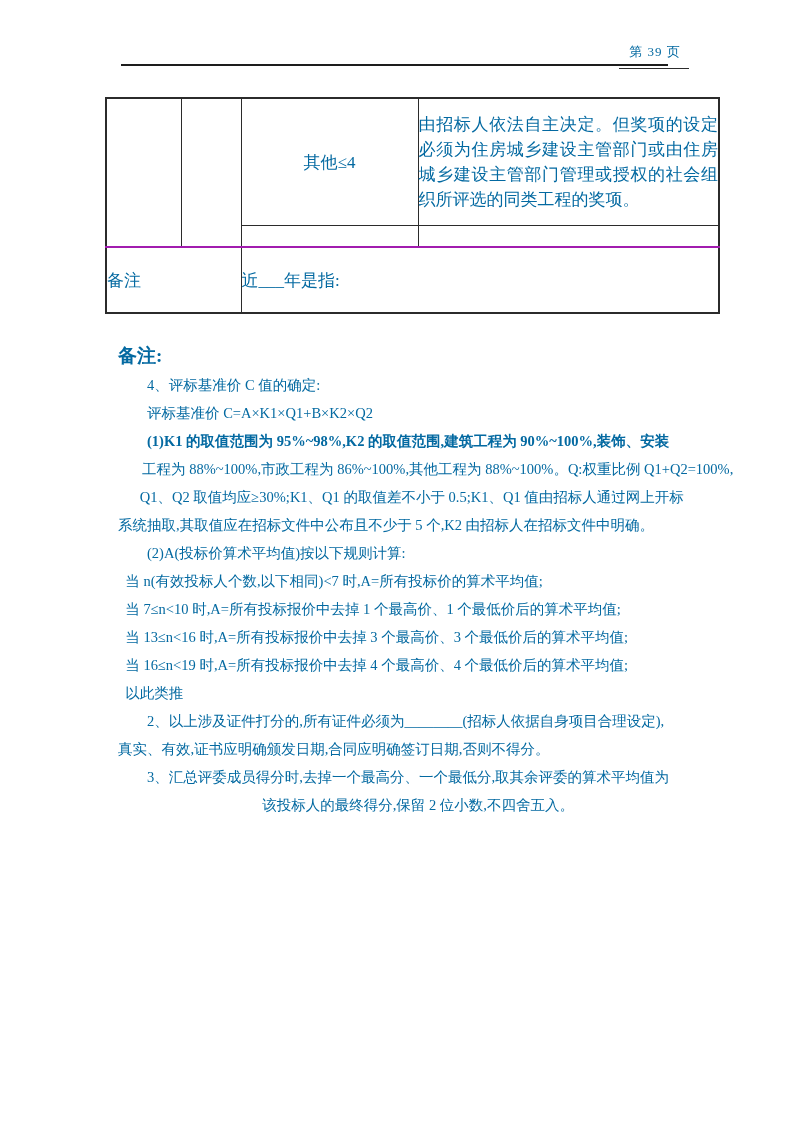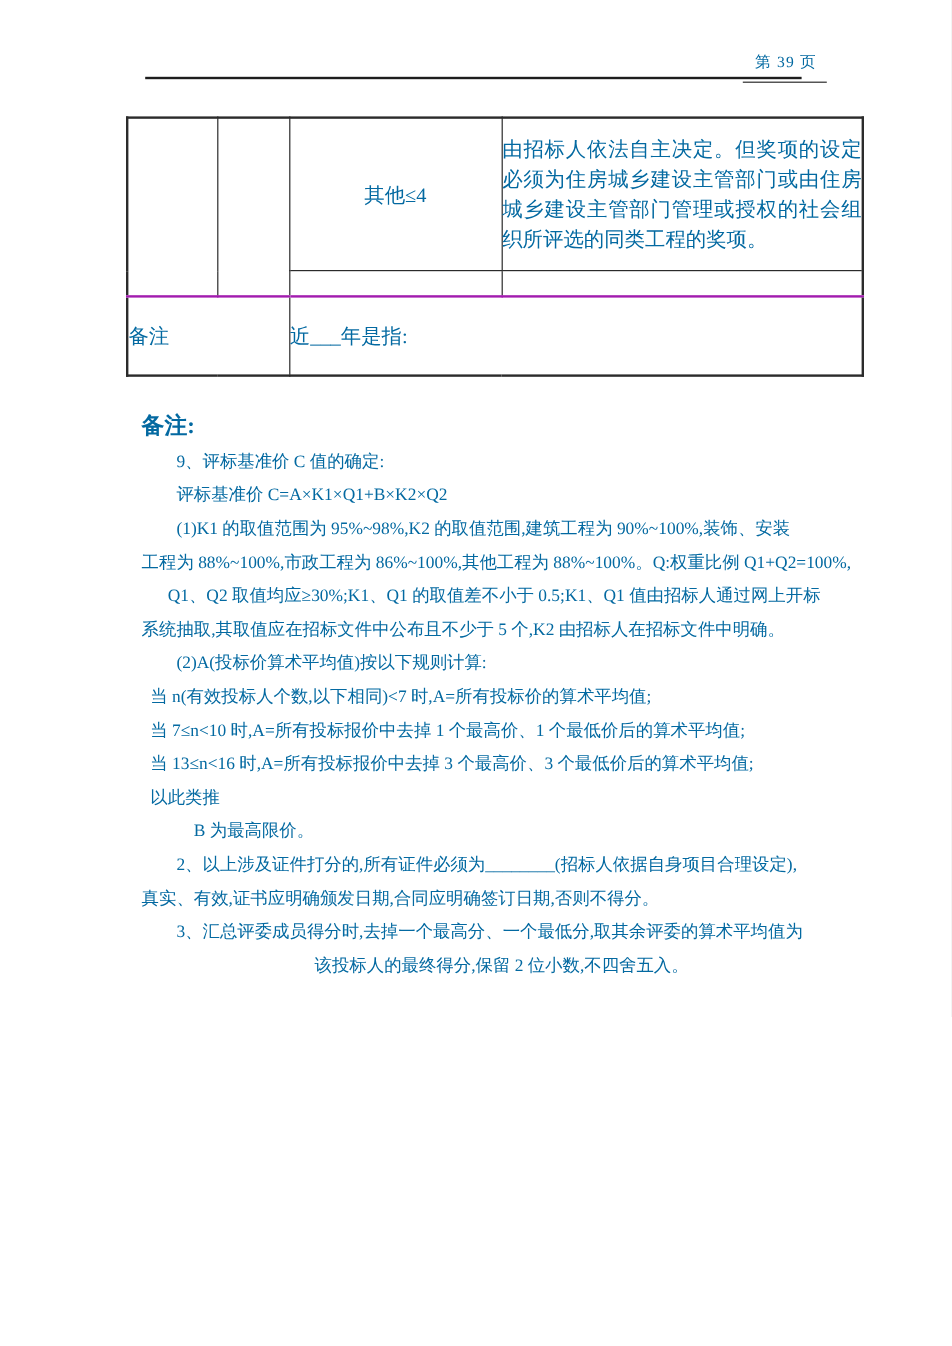--- a/index.html
+++ b/index.html
@@ -99,32 +99,32 @@
     <tr class="row-remark">
       <td colspan="2" class="cell-remark-label">备注</td>
       <td colspan="2" class="cell-remark-value">近___年是指:</td>
     </tr>
   </tbody>
     </table>
 
   <div class="notes">
     <div class="notes-heading">备注:</div>
     <div>
-        <div class="note-line" style="padding-left: 2em;">9、评标基准价 C 值的确定:</div>
+        <div class="note-line" style="padding-left: 2em;">4、评标基准价 C 值的确定:</div>
         <div class="note-line" style="padding-left: 2em;">评标基准价 C=A×K1×Q1+B×K2×Q2</div>
-        <div class="note-line" style="padding-left: 2em;">(1)K1 的取值范围为 95%~98%,K2 的取值范围,建筑工程为 90%~100%,装饰、安装</div>
-        <div class="note-line" style="padding-left: 0em;">工程为 88%~100%,市政工程为 86%~100%,其他工程为 88%~100%。Q:权重比例 Q1+Q2=100%,</div>
+        <div class="note-line" style="padding-left: 2em; font-weight: bold;">(1)K1 的取值范围为 95%~98%,K2 的取值范围,建筑工程为 90%~100%,装饰、安装</div>
+        <div class="note-line" style="padding-left: 0em; margin-left: 24px;">工程为 88%~100%,市政工程为 86%~100%,其他工程为 88%~100%。Q:权重比例 Q1+Q2=100%,</div>
         <div class="note-line" style="padding-left: 1.5em;">Q1、Q2 取值均应≥30%;K1、Q1 的取值差不小于 0.5;K1、Q1 值由招标人通过网上开标</div>
         <div class="note-line" style="padding-left: 0em;">系统抽取,其取值应在招标文件中公布且不少于 5 个,K2 由招标人在招标文件中明确。</div>
         <div class="note-line" style="padding-left: 2em;">(2)A(投标价算术平均值)按以下规则计算:</div>
         <div class="note-line" style="padding-left: 0.5em;">当 n(有效投标人个数,以下相同)&lt;7 时,A=所有投标价的算术平均值;</div>
         <div class="note-line" style="padding-left: 0.5em;">当 7≤n&lt;10 时,A=所有投标报价中去掉 1 个最高价、1 个最低价后的算术平均值;</div>
         <div class="note-line" style="padding-left: 0.5em;">当 13≤n&lt;16 时,A=所有投标报价中去掉 3 个最高价、3 个最低价后的算术平均值;</div>
+        <div class="note-line" style="padding-left: 0.5em;">当 16≤n&lt;19 时,A=所有投标报价中去掉 4 个最高价、4 个最低价后的算术平均值;</div>
         <div class="note-line" style="padding-left: 0.5em;">以此类推</div>
-        <div class="note-line" style="padding-left: 3em;">B 为最高限价。</div>
         <div class="note-line" style="padding-left: 2em;">2、以上涉及证件打分的,所有证件必须为________(招标人依据自身项目合理设定),</div>
         <div class="note-line" style="padding-left: 0em;">真实、有效,证书应明确颁发日期,合同应明确签订日期,否则不得分。</div>
         <div class="note-line" style="padding-left: 2em;">3、汇总评委成员得分时,去掉一个最高分、一个最低分,取其余评委的算术平均值为</div>
         <div class="note-line" style="padding-left: 0em; text-align: center;">该投标人的最终得分,保留 2 位小数,不四舍五入。</div>
       </div>
   </div>
 
 </div>
 
 </body></html>

